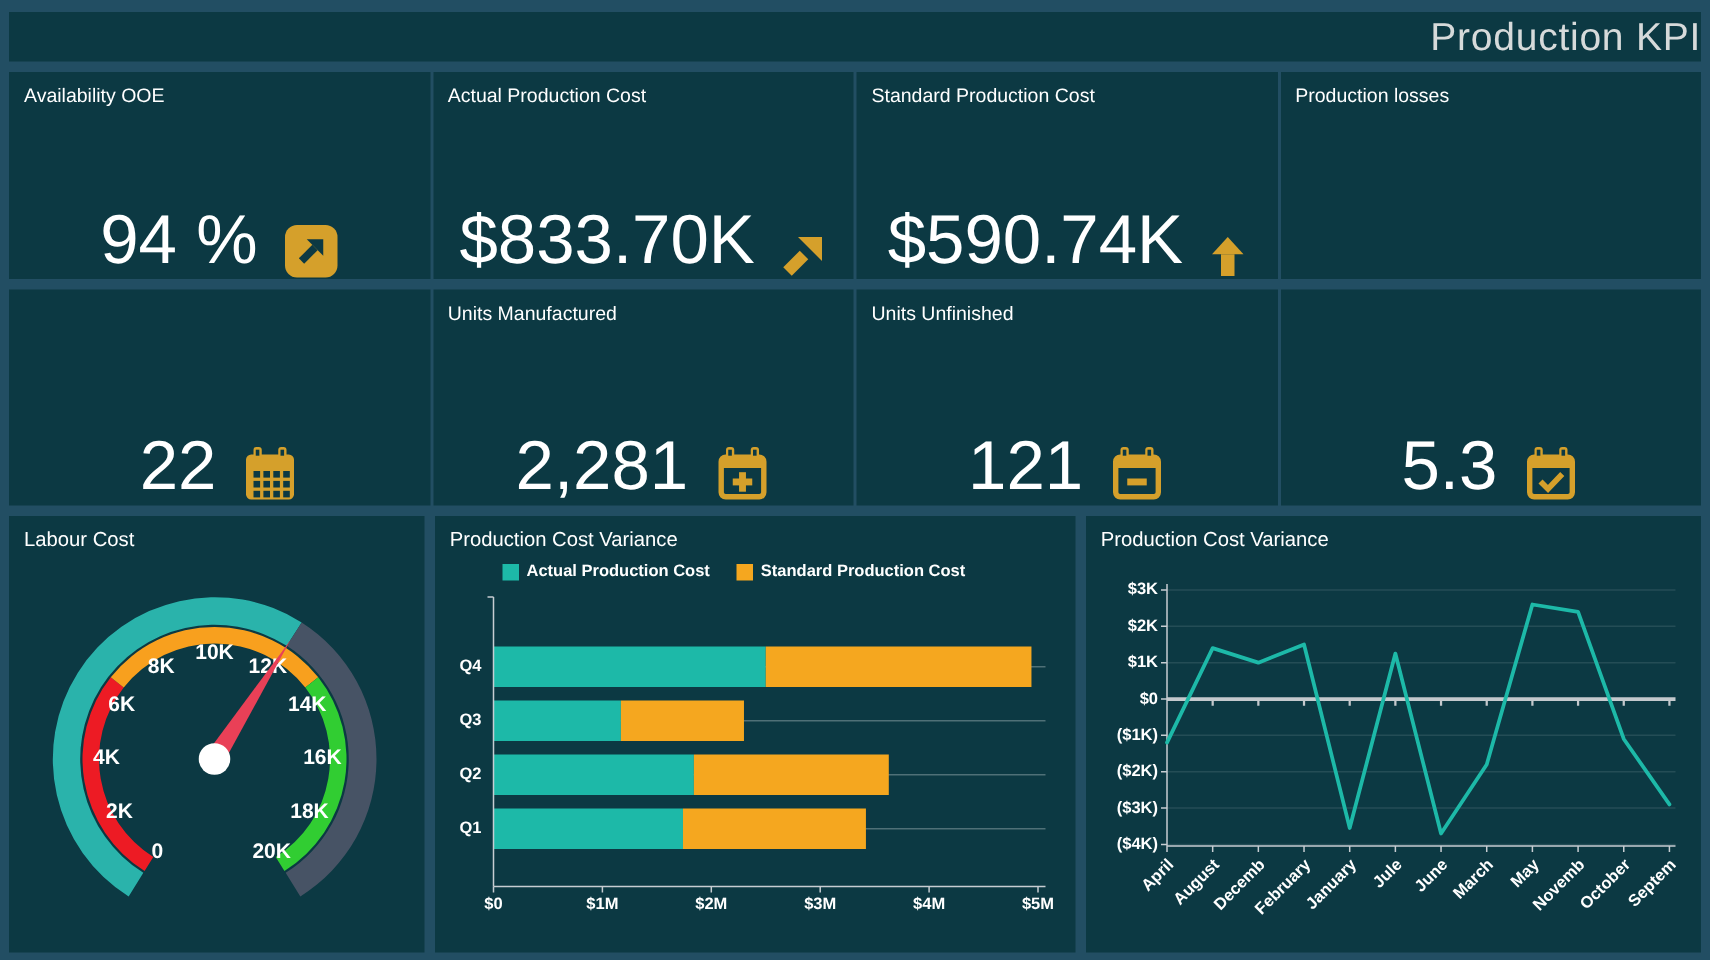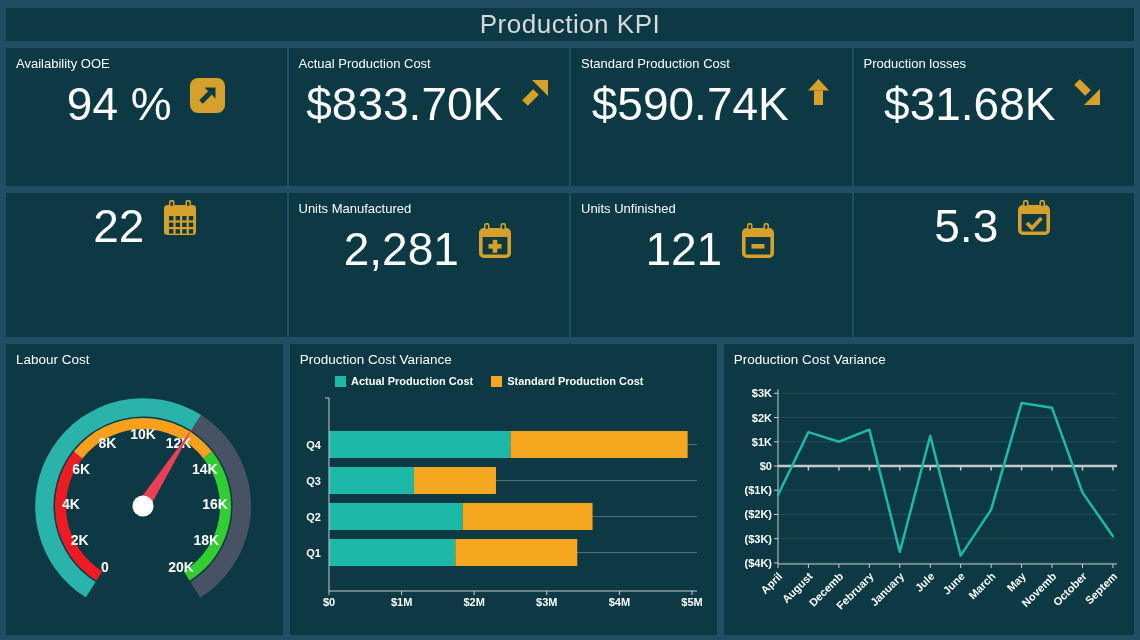--- a/index.html
+++ b/index.html
@@ -7,39 +7,39 @@
   .canvas{
     width:1140px;height:640px;
     background:#224E63;
     padding:8px 6px 6px 6px;
     font-family:"Liberation Sans", sans-serif;
     display:flex;flex-direction:column;gap:7px;
     overflow:hidden;
   }
   .titlebar{
     height:33px;background:#0C3943;
-    display:flex;align-items:center;justify-content:center;flex:0 0 33px;
+    display:flex;align-items:center;justify-content:flex-end;flex:0 0 33px;
   }
   .titlebar h1{
     margin:0;font-size:26px;font-weight:400;color:#D6DADA;letter-spacing:.5px;
   }
   .kpi-grid{
     display:grid;grid-template-columns:repeat(4,1fr);gap:2px;flex:0 0 auto;
   }
   .row1{grid-auto-rows:138px;}
   .row2{grid-auto-rows:144px;}
   .card{
     background:#0C3943;position:relative;overflow:hidden;
   }
   .kpi-card{display:flex;flex-direction:column;}
   .kpi-label{
     color:#FFFFFF;font-size:13px;padding:8px 10px 0 10px;flex:0 0 auto;
   }
   .kpi-value-row{
-    flex:1;display:flex;align-items:flex-start;justify-content:center;gap:17px;padding-top:6px;
+    flex:1;display:flex;align-items:flex-end;justify-content:center;gap:17px;padding-top:6px;
   }
   .kpi-value{
     color:#FFFFFF;font-size:46px;font-weight:400;letter-spacing:0;
   }
   .kpi-icon{flex:0 0 auto;display:block;}
   .chart-row{
     display:grid;grid-template-columns:276.75px 427px 1fr;gap:7px;flex:1;
   }
   .chart-card{display:flex;flex-direction:column;}
   .chart-title{
@@ -91,27 +91,20 @@
       <div class="kpi-value-row">
         <span class="kpi-value">$590.74K</span>
         <svg class="kpi-icon" width="25" height="30" viewBox="0 0 25 30">
           <polygon points="12.5,2 2,13.5 23,13.5" fill="#D5A02B"></polygon>
           <rect x="8" y="13.5" width="9" height="14.5" fill="#D5A02B"></rect>
         </svg>
       </div>
     </div>
     <div class="card kpi-card">
       <div class="kpi-label">Production losses</div>
-      <div class="kpi-value-row">
-        <span class="kpi-value">$31.68K</span>
-        <svg class="kpi-icon" width="31" height="31" viewBox="0 0 31 31">
-          <line x1="5" y1="5" x2="16" y2="16" stroke="#D5A02B" stroke-width="8"></line>
-          <polygon points="28,12 28,28 12,28" fill="#D5A02B"></polygon>
-        </svg>
-      </div>
     </div>
   </section>
 
   <section class="kpi-grid row2">
     <div class="card kpi-card">
       <div class="kpi-value-row">
         <span class="kpi-value">22</span>
         <svg class="kpi-icon" width="38" height="40" viewBox="0 0 38 40">
           <rect x="8" y="1" width="5.5" height="9" rx="2" fill="#D5A02B"></rect>
           <rect x="24.5" y="1" width="5.5" height="9" rx="2" fill="#D5A02B"></rect>

